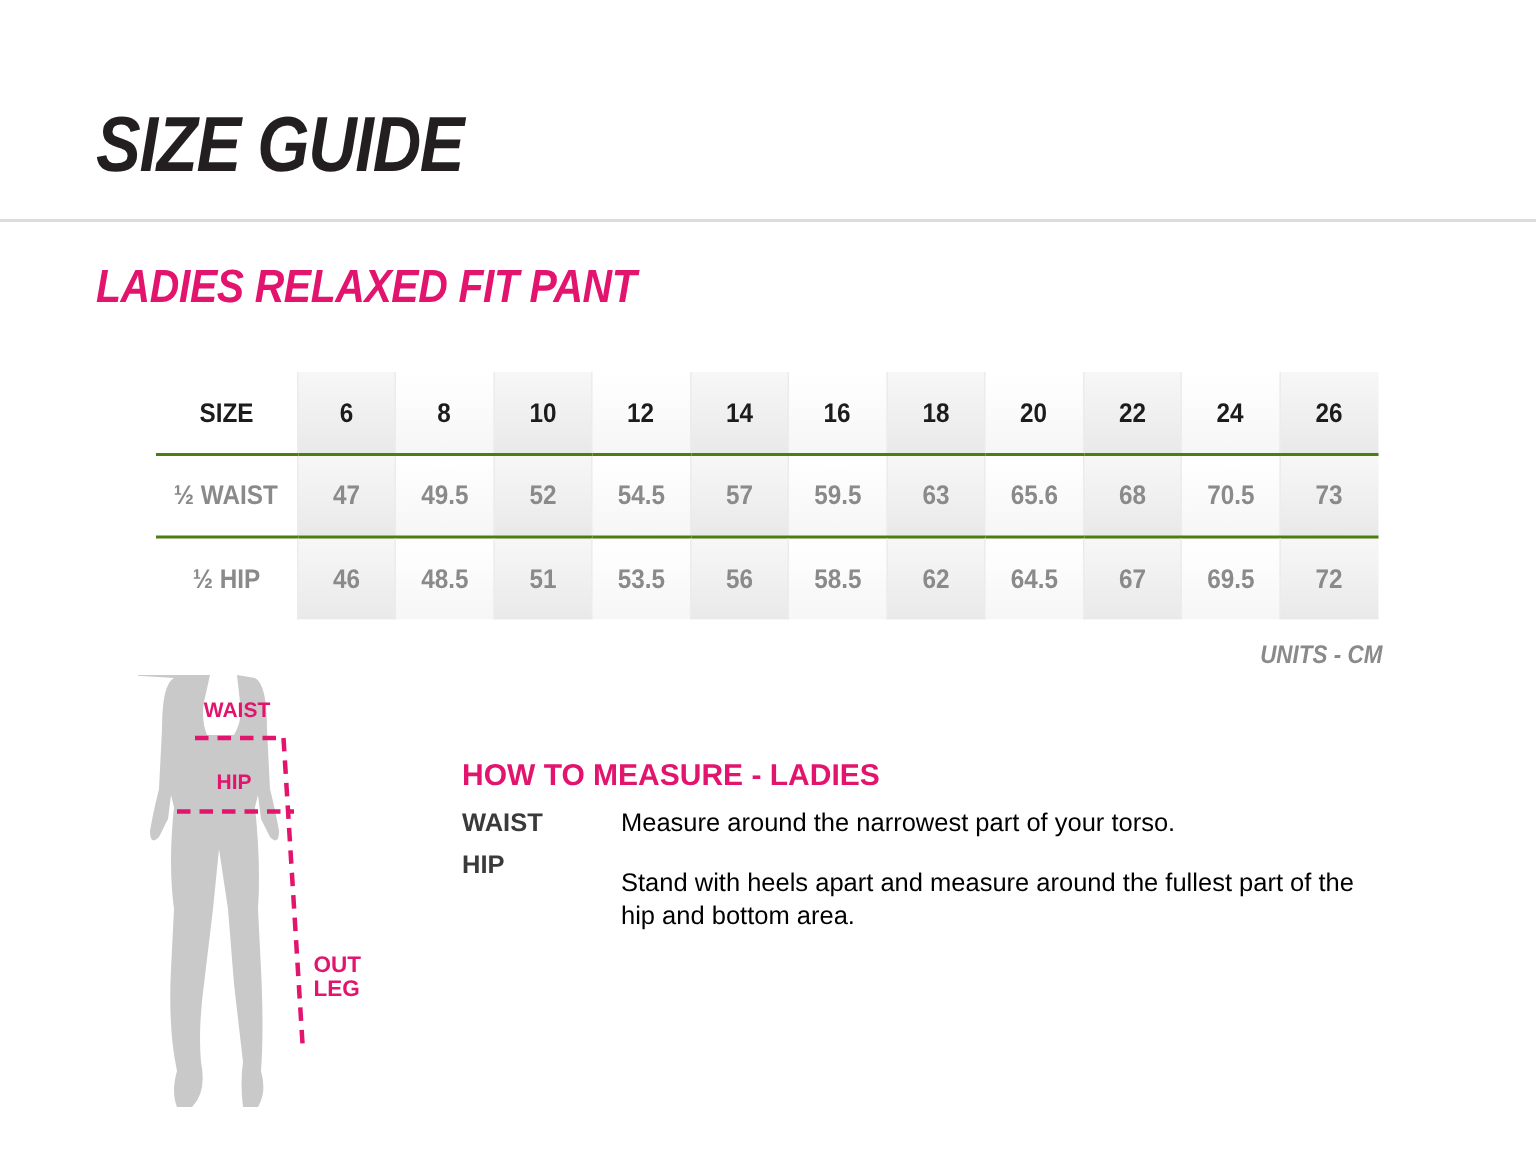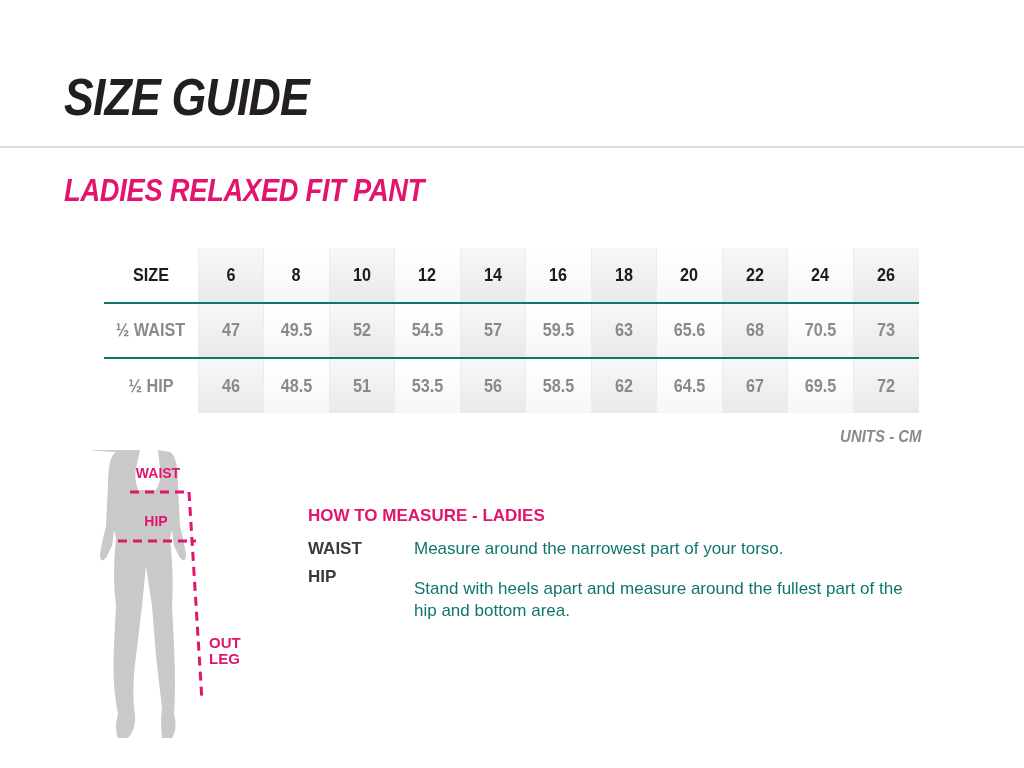--- a/index.html
+++ b/index.html
@@ -31,45 +31,45 @@
       border-collapse: collapse; table-layout: fixed;
     }
     .size-table td, .size-table th {
       width: 65.5px; height: 55px; text-align: center; vertical-align: middle;
       font-weight: bold; font-size: 18px;
       transform-origin: center;
     }
     .size-table .rowhead { width: 94px; }
     .size-table th { color: #1c1c1c; }
     .size-table td { color: #8a8a8a; }
-    .size-table tr + tr td, .size-table tr + tr th { border-top: 2px solid #0f766e; }
+    .size-table tr + tr td, .size-table tr + tr th { border-top: 2px solid #4d7c0f; }
     .size-table th:not(.rowhead), .size-table td:not(.rowhead) { border-left: 1px solid #ececec; }
     .size-table .shade { background: linear-gradient(to bottom, #f7f7f7 0%, #e9e9e9 100%); }
     .size-table .plain { background: linear-gradient(to bottom, #ffffff 0%, #f6f6f6 100%); }
     .cell-text { display: inline-block; transform: scaleX(0.9); }
 
     .units {
       position: absolute; right: 102px; top: 427px;
       font-weight: bold; font-style: italic; font-size: 17px; color: #8a8a8a;
       transform: scaleX(0.88); transform-origin: right center;
     }
 
     .figure { position: absolute; left: 92px; top: 446px; width: 170px; height: 300px; }
 
     .measure-title {
       position: absolute; left: 308px; top: 506px;
-      font-weight: bold; font-size: 17px; color: #e2146e;
+      font-weight: bold; font-size: 20px; color: #e2146e;
     }
     .measure-list { position: absolute; left: 308px; top: 538px; width: 620px; }
     .measure-row { display: flex; margin-bottom: 6px; }
     .measure-label {
       width: 106px; font-weight: bold; font-size: 17px; color: #3a3a3a; line-height: 22px;
     }
     .measure-desc {
-      flex: 1; font-size: 17px; color: #0f766e; line-height: 22px;
+      flex: 1; font-size: 17px; color: #000000; line-height: 22px;
     }
   </style>
 </head>
 <body>
 
 <div class="page-title">SIZE GUIDE</div>
 <div class="divider"></div>
 <div class="product-title">LADIES RELAXED FIT PANT</div>
 
 <table class="size-table">

